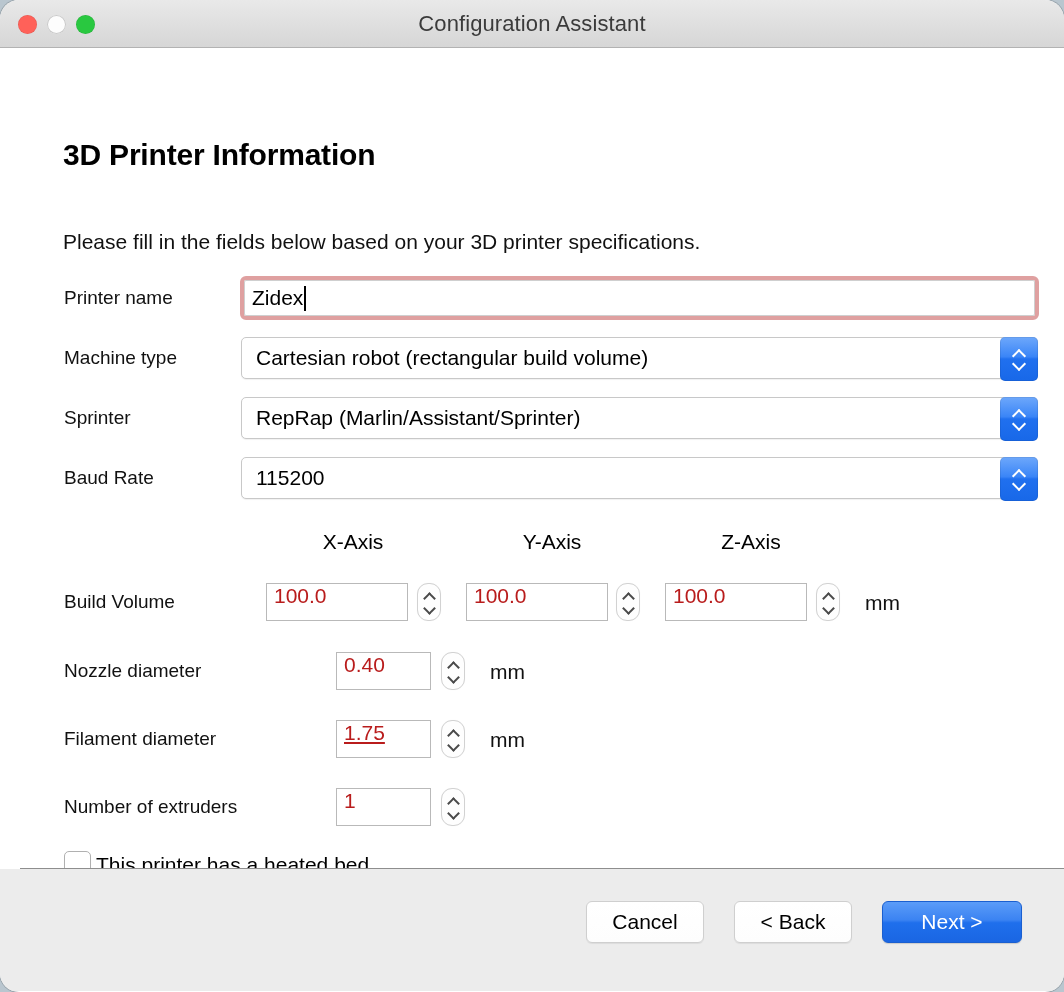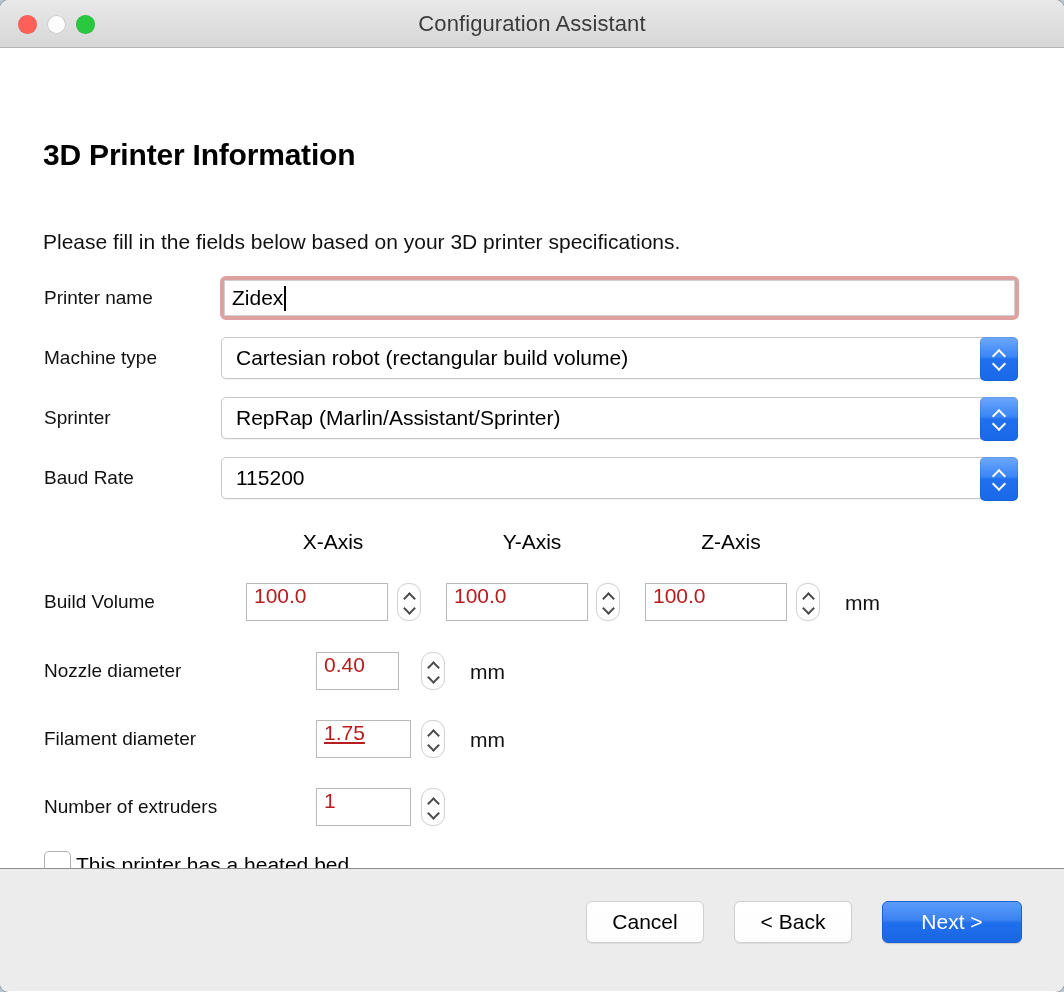--- a/index.html
+++ b/index.html
@@ -7,21 +7,21 @@
     margin: 0; padding: 0;
     width: 1064px; height: 992px;
     background: #b9c6cf;
     font-family: "Liberation Sans", sans-serif;
     -webkit-font-smoothing: antialiased;
   }
   #window {
     position: absolute;
     left: 0; top: 0;
     width: 1064px; height: 992px;
-    border-radius: 9px;
+    border-radius: 19px;
     overflow: hidden;
     background: #ffffff;
     box-shadow: 0 0 0 1px rgba(0,0,0,0.16);
   }
 
   
   #titlebar {
     position: relative;
     height: 48px;
     background: linear-gradient(to bottom, #e9e9e9 0%, #d6d6d6 100%);
@@ -50,20 +50,21 @@
   }
 
   
   #content {
     position: relative;
     height: 821px;
     background: #ffffff;
     border-bottom: 1px solid #8e8e8e;
     padding: 0;
     overflow: hidden;
+    margin-left: 20px;
   }
   #page-title {
     position: absolute;
     left: 43px; top: 90px;
     font-size: 30px;
     font-weight: bold;
     color: #000;
     letter-spacing: -0.2px;
   }
   #intro {
@@ -346,21 +347,21 @@
       <span>100.0</span>
     </div>
     <div class="stepper" style="left:796px; top:535px;">
       <span class="chev-g up"></span>
         <span class="chev-g down"></span>
     </div>
 
     <div class="unit" style="left:845px; top:543px;">mm</div>
 
     <div class="row-label" style="left:44px; top:612px;">Nozzle diameter</div>
-    <div class="numfield" style="left:316px; top:604px; width:83px;">
+    <div class="numfield" style="left:316px; top:604px; width:95px;">
       <span>0.40</span>
     </div>
     <div class="stepper" style="left:421px; top:604px;">
       <span class="chev-g up"></span>
         <span class="chev-g down"></span>
     </div>
     <div class="unit" style="left:470px; top:612px;">mm</div>
 
     <div class="row-label" style="left:44px; top:680px;">Filament diameter</div>
     <div class="numfield" style="left:316px; top:672px; width:95px;text-decoration:underline;">

